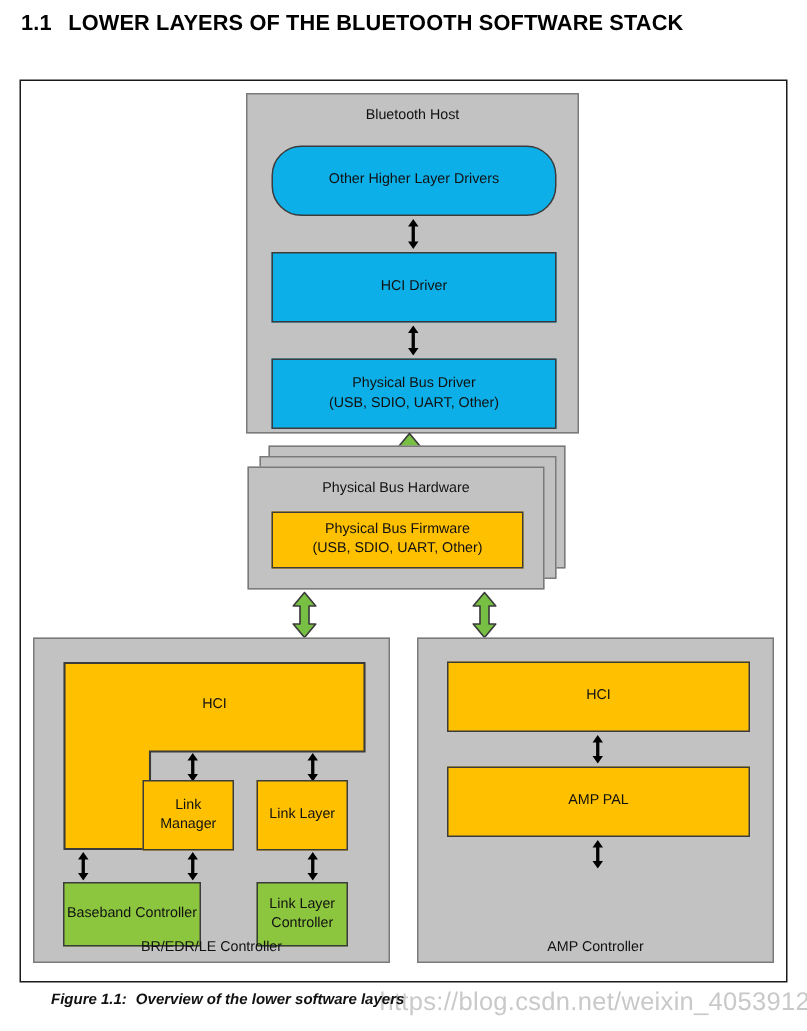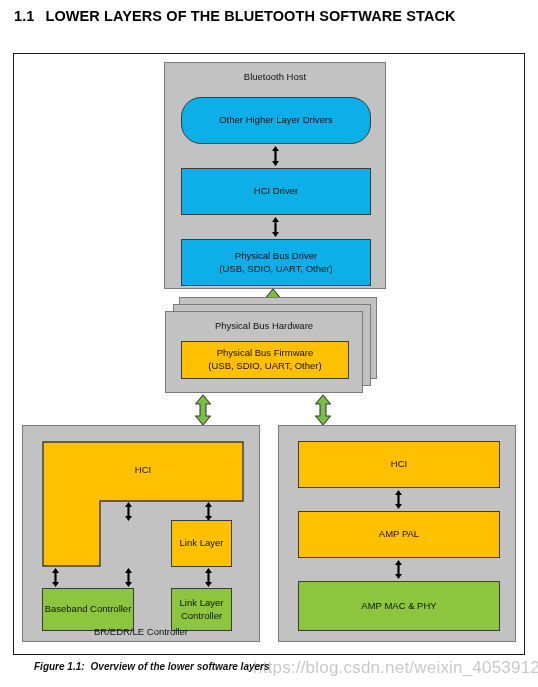--- a/index.html
+++ b/index.html
@@ -210,20 +210,24 @@
       <svg width="9" height="19" viewBox="0 0 9 19">
         <path d="M4.5 0 L8 5 L5.6 5 L5.6 14 L8 14 L4.5 19 L1 14 L3.4 14 L3.4 5 L1 5 Z" fill="#000"></path>
       </svg>
     </div>
     <div class="varrow" style="left:181px; top:76px;">
       <svg width="9" height="19" viewBox="0 0 9 19">
         <path d="M4.5 0 L8 5 L5.6 5 L5.6 14 L8 14 L4.5 19 L1 14 L3.4 14 L3.4 5 L1 5 Z" fill="#000"></path>
       </svg>
     </div>
 
+    <div class="orange-box" style="left:72px; top:94px; width:61px; height:47px; flex-direction:column;">
+      <span>Link</span>
+      <span>Manager</span>
+    </div>
 
     <div class="orange-box" style="left:148px; top:94px; width:61px; height:47px;">
       <span>Link Layer</span>
     </div>
 
     <div class="varrow" style="left:28px; top:142px;">
       <svg width="9" height="19" viewBox="0 0 9 19">
         <path d="M4.5 0 L8 5 L5.6 5 L5.6 14 L8 14 L4.5 19 L1 14 L3.4 14 L3.4 5 L1 5 Z" fill="#000"></path>
       </svg>
     </div>
@@ -265,24 +269,22 @@
     <div class="orange-box" style="left:19px; top:85px; width:202px; height:47px;">
       <span>AMP PAL</span>
     </div>
 
     <div class="varrow" style="left:115px; top:134px;">
       <svg width="9" height="19" viewBox="0 0 9 19">
         <path d="M4.5 0 L8 5 L5.6 5 L5.6 14 L8 14 L4.5 19 L1 14 L3.4 14 L3.4 5 L1 5 Z" fill="#000"></path>
       </svg>
     </div>
 
-    <div class="green-box" style="left:19px; top:155px; width:202px; height:50px;">
-      <span>AMP MAC &amp; PHY</span>
-    </div>
-
+
+    <div class="group-title" style="top:200px;">AMP Controller</div>
   </div>
 
 </div>
 
 <div id="watermark">https://blog.csdn.net/weixin_40539125</div>
 
 <div id="caption">
   <span class="cap-label">Figure 1.1:</span><span>Overview of the lower software layers</span>
 </div>
 

